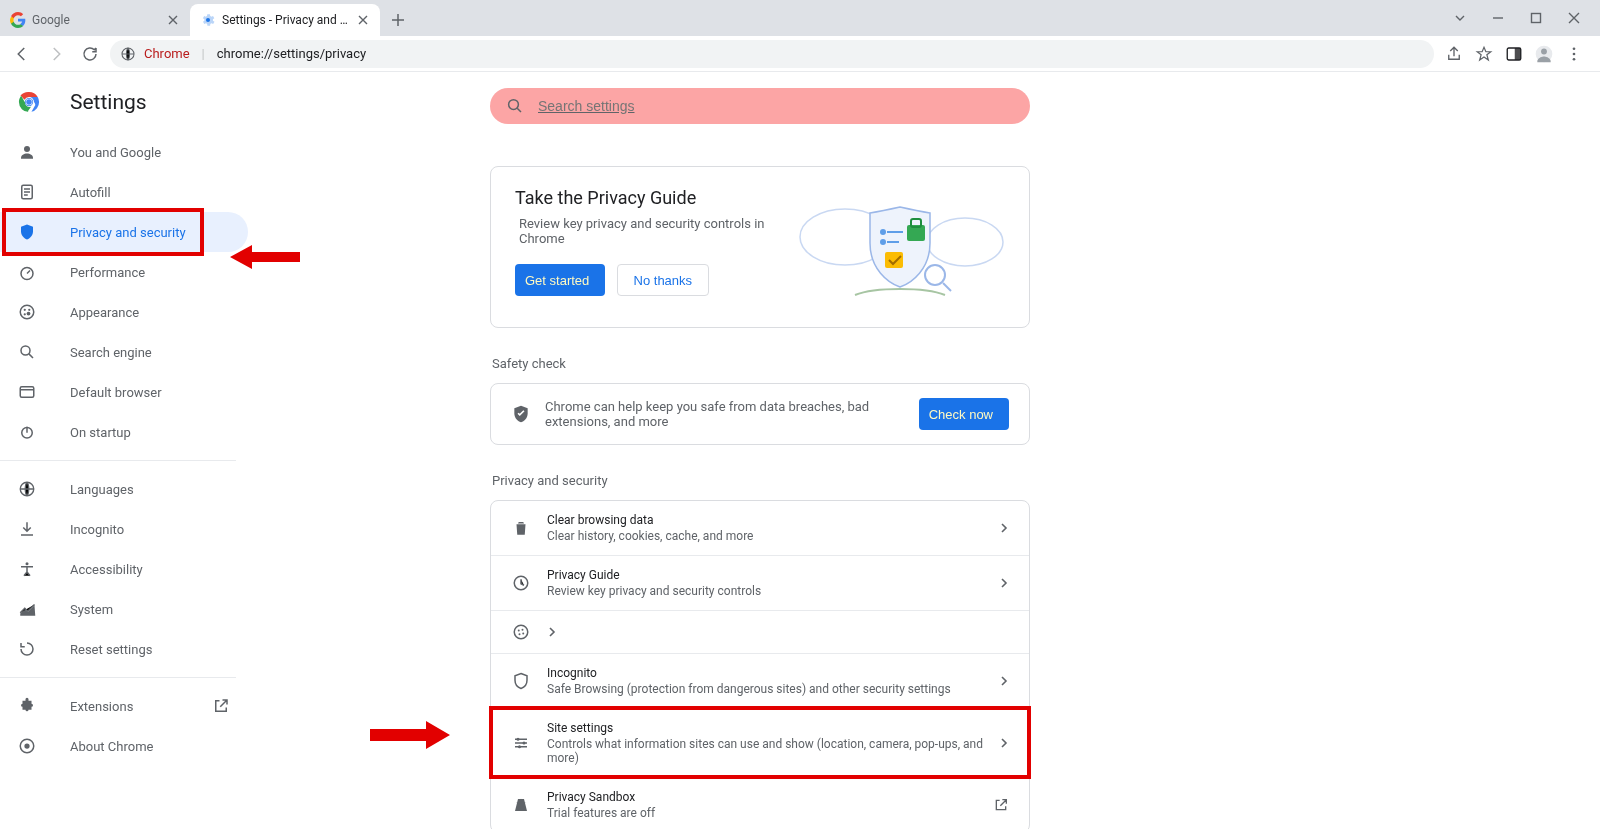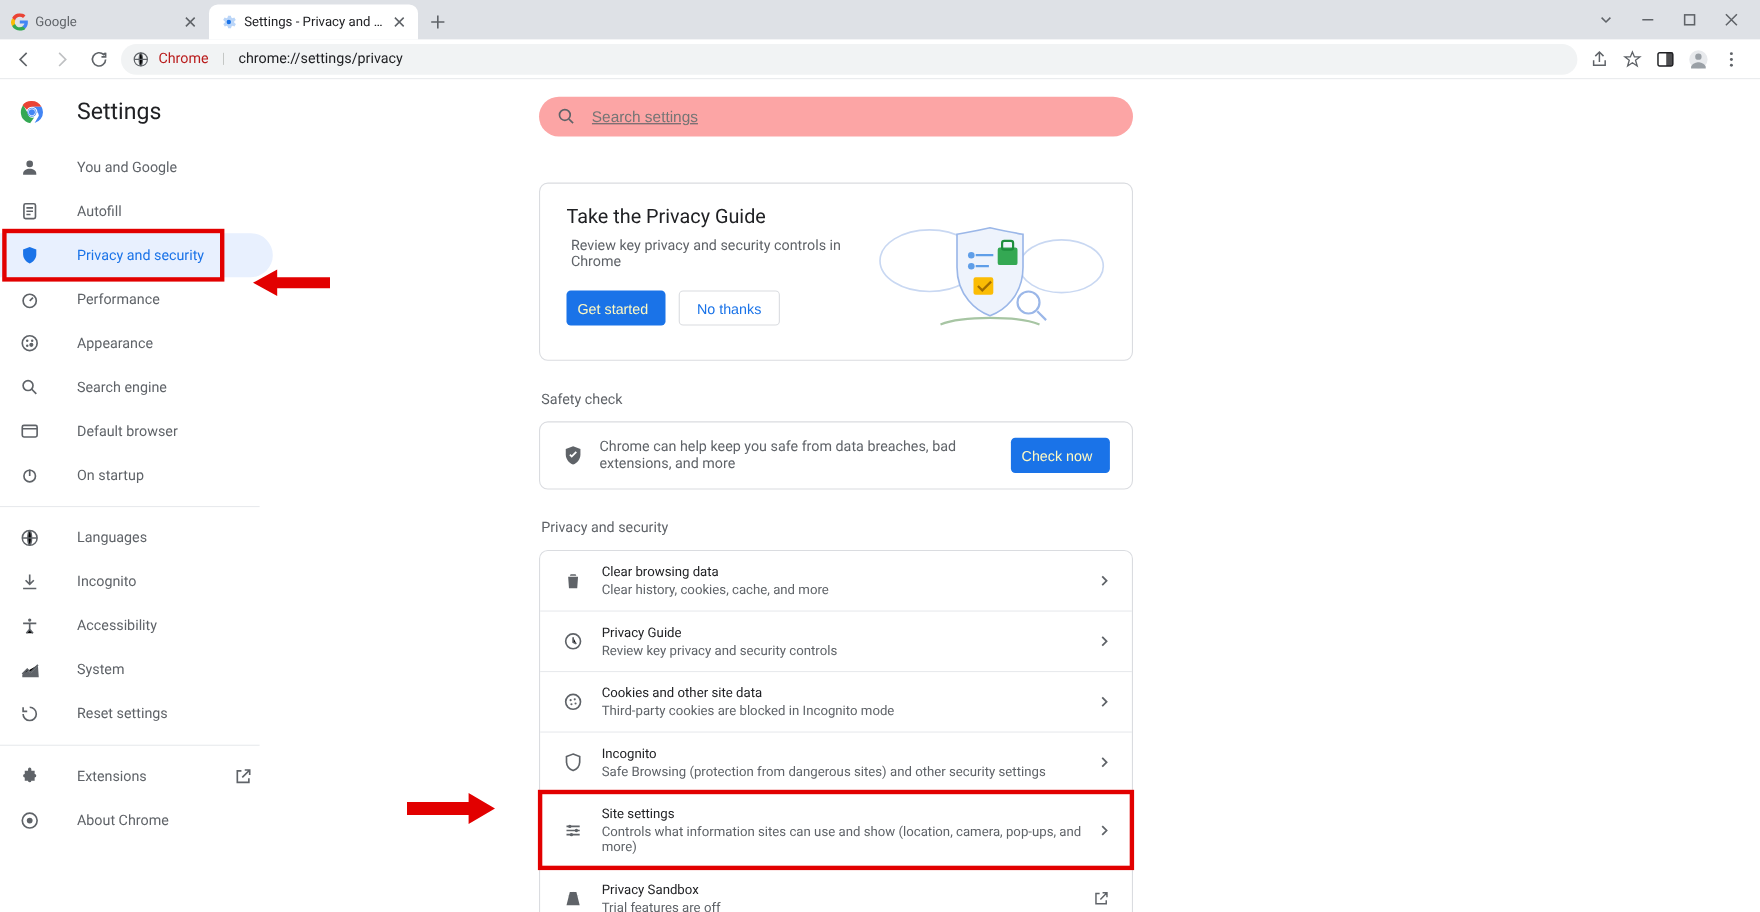--- a/index.html
+++ b/index.html
@@ -473,24 +473,20 @@
             <div class="row">
               <span class="ico">
                 <svg width="18" height="18" viewBox="0 0 24 24">
                   <circle cx="12" cy="12" r="9" fill="none" stroke="currentColor" stroke-width="2"></circle>
                   <circle cx="9" cy="10" r="1.3" fill="currentColor"></circle>
                   <circle cx="14" cy="9" r="1.3" fill="currentColor"></circle>
                   <circle cx="10" cy="15" r="1.3" fill="currentColor"></circle>
                   <circle cx="15" cy="14" r="1.3" fill="currentColor"></circle>
                 </svg>
               </span>
-              <div class="txt">
-                <div class="t1">Cookies and other site data</div>
-                <div class="t2">Third-party cookies are blocked in Incognito mode</div>
-              </div>
               <span class="chev">
                 <svg width="10" height="10" viewBox="0 0 10 10">
                   <path fill="none" stroke="currentColor" stroke-width="1.6" d="M3 1l4 4-4 4"></path>
                 </svg>
               </span>
             </div>
             <div class="row">
               <span class="ico">
                 <svg width="18" height="18" viewBox="0 0 24 24">
                   <path fill="none" stroke="currentColor" stroke-width="2" d="M12 2l8 3v6c0 5-3.4 9.4-8 11-4.6-1.6-8-6-8-11V5l8-3z"></path>

